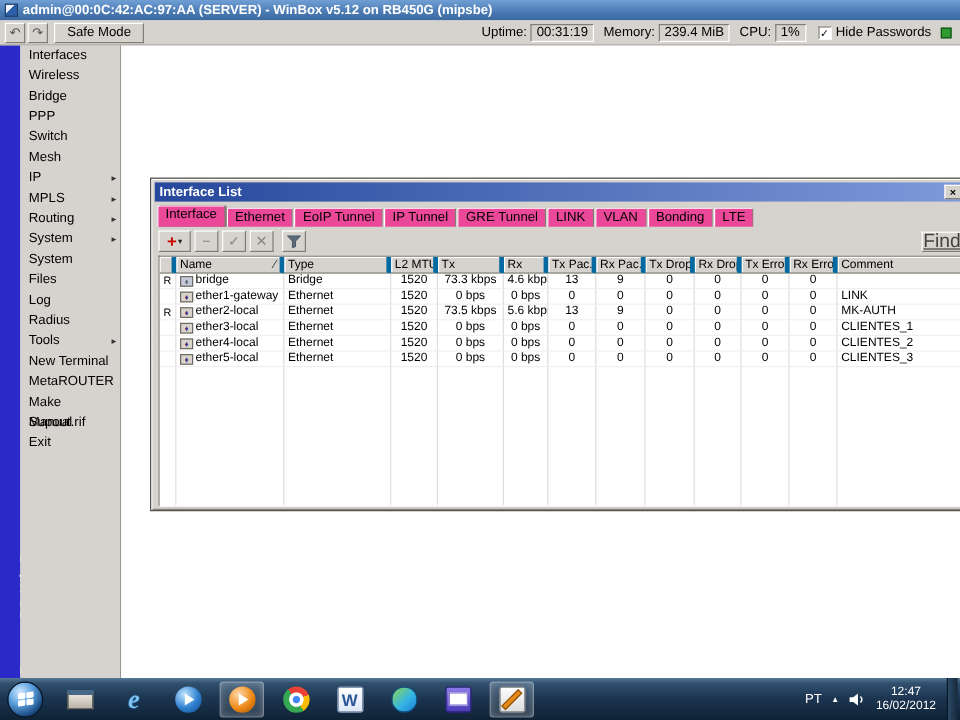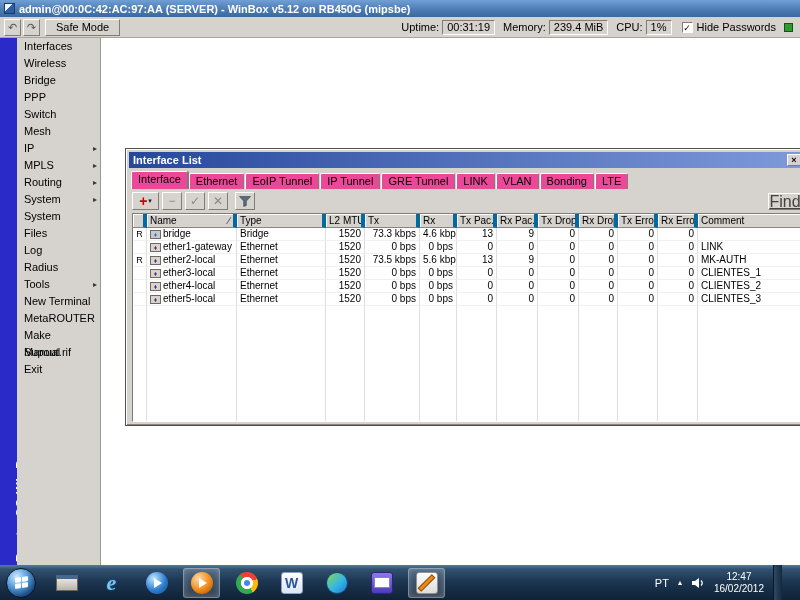--- a/index.html
+++ b/index.html
@@ -61,21 +61,21 @@
   .ghead { display:flex; height:14px; flex:0 0 14px; background:#d6d3ce; }
   .gh { font-size:10px; padding:0 3px; line-height:13px; border-right:4px solid #0369a1; border-bottom:1px solid #88857e;
     box-shadow:inset 1px 1px 0 #fff; white-space:nowrap; overflow:hidden; }
   .gh.name-h { display:flex; justify-content:space-between; }
   .sort-glyph { color:#333; }
   .trow { display:flex; height:13px; flex:0 0 13px; }
   .trow.filler { flex:1 1 auto; height:auto; }
   .td { font-size:10px; line-height:12px; padding:0 3px; border-right:1px solid #dedede; border-bottom:1px solid #f0f0f0;
     white-space:nowrap; overflow:hidden; }
   .trow.filler .td { border-bottom:none; }
-  .num { text-align:right; }
+  .num { text-align:center; }
   .c-flag { width:14px; text-align:center; font-size:9px; }
   .c-name { width:90px; display:flex; align-items:center; gap:2px; }
   .c-type { width:89px; }
   .c-l2 { width:39px; }
   .c-tx { width:55px; }
   .c-rx { width:37px; }
   .c-txp { width:40px; }
   .c-rxp { width:41px; }
   .c-txd { width:41px; }
   .c-rxd { width:39px; }
@@ -112,21 +112,21 @@
   .chrome-ic::after { content:""; position:absolute; left:5px; top:5px; width:12px; height:12px; border-radius:50%;
     background:#fff; box-shadow:inset 0 0 0 3px #fff; }
   .chrome-ic::before { content:""; position:absolute; left:8px; top:8px; width:6px; height:6px; border-radius:50%; background:#4285f4; z-index:1; }
   .sq-ic { width:22px; height:22px; border-radius:3px; display:flex; align-items:center; justify-content:center; }
   .word-ic { background:linear-gradient(180deg,#fff,#dce6f4); border:1px solid #8aa0c0; color:#2a5699; font-weight:bold; font-size:14px; }
   .msn-ic { border-radius:50%; background:linear-gradient(135deg,#8fd64f 0%,#35b6e4 55%,#1c7fd4 100%); border:1px solid #0d4f80; }
   .mail-ic { background:linear-gradient(180deg,#8d7ae8,#4a3bb8); border:1px solid #2e2380; position:relative; }
   .mail-ic::after { content:""; width:14px; height:9px; background:#fff; border:1px solid #8a80d0; }
   .paint-ic { background:linear-gradient(180deg,#fdfdfd,#dcdcdc); border:1px solid #909090; position:relative; overflow:hidden; }
   .paint-ic::after { content:""; position:absolute; width:3px; height:18px; background:#e88a1a; border:1px solid #8a5208; transform:rotate(45deg); }
-  .tray { margin-left:auto; display:flex; align-items:center; gap:9px; color:#fff; padding-right:18px; }
+  .tray { margin-left:auto; display:flex; align-items:center; gap:9px; color:#fff; padding-right:2px; }
   .tray-lang { font-size:11px; }
   .tray-arrow { font-size:8px; }
   .clock { text-align:center; font-size:10px; line-height:12px; }
   .show-desktop { width:9px; height:35px; border-left:1px solid #0a1724; background:linear-gradient(90deg,#2c4a66,#16293c); }
 </style>
 </head>
 <body>
 
 <div class="screen">
 

